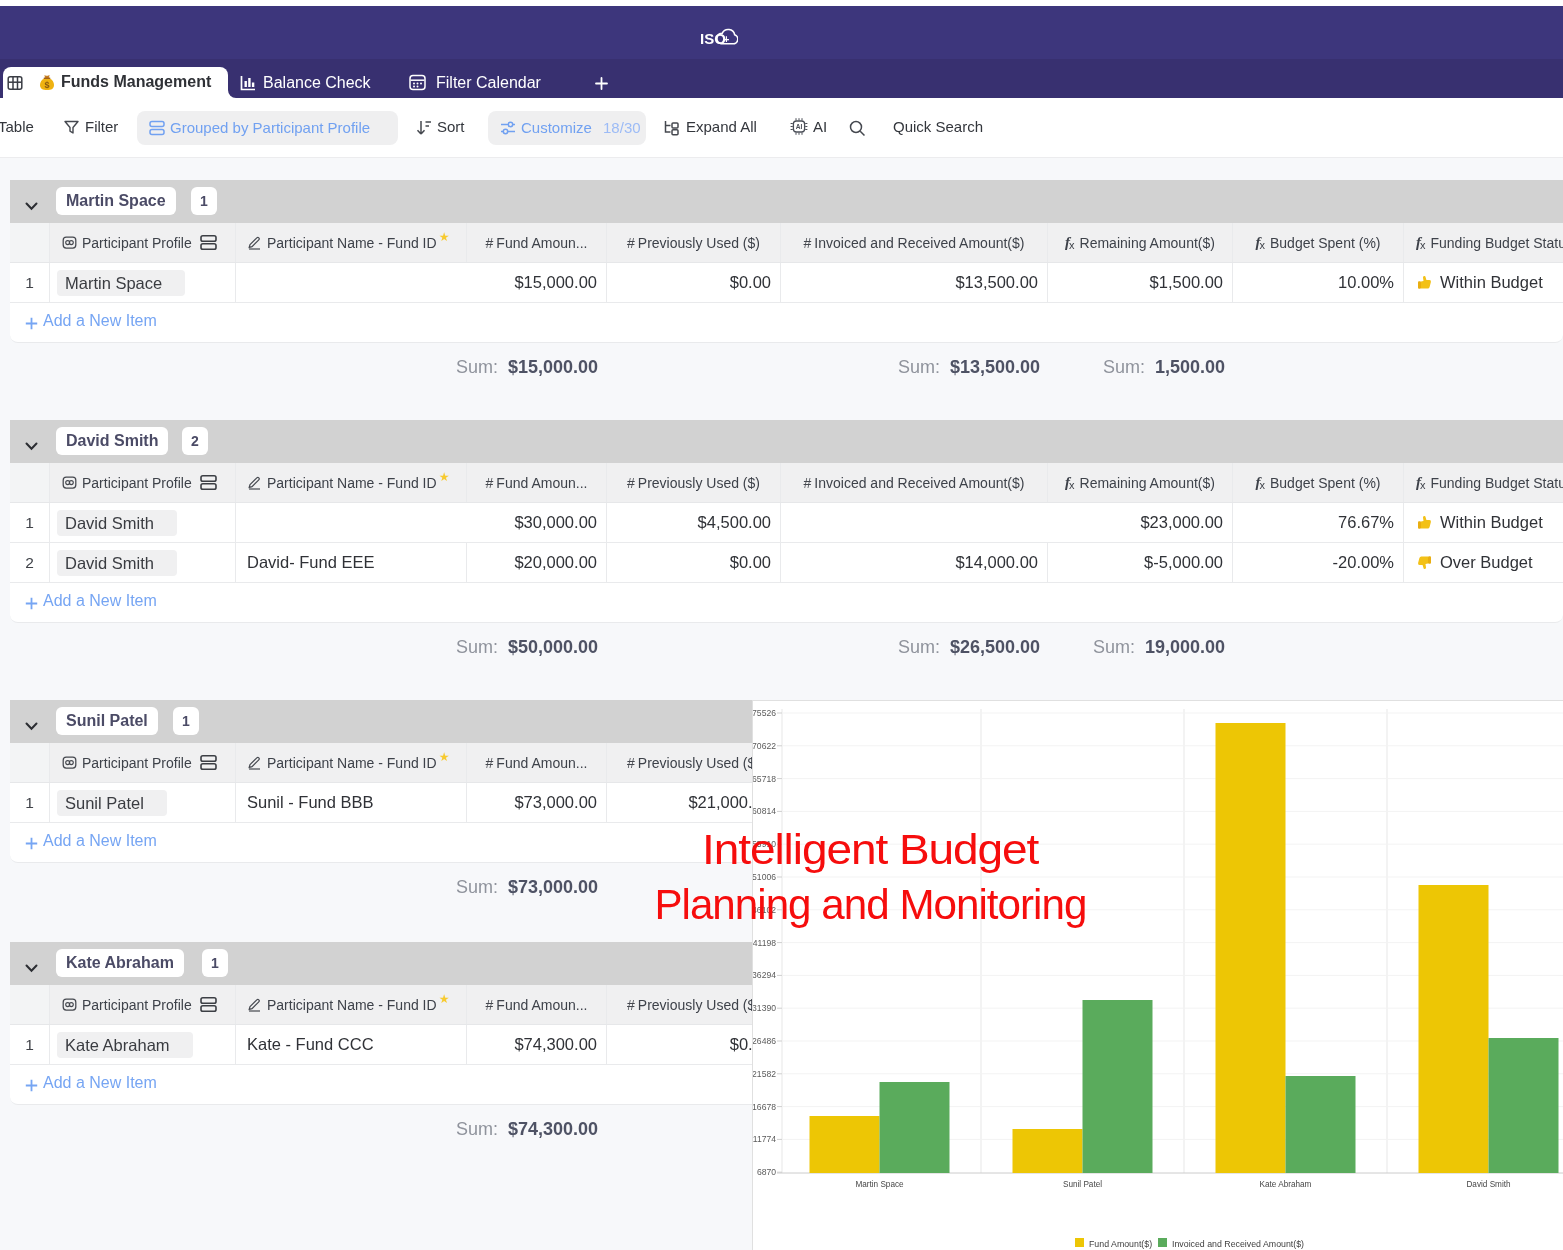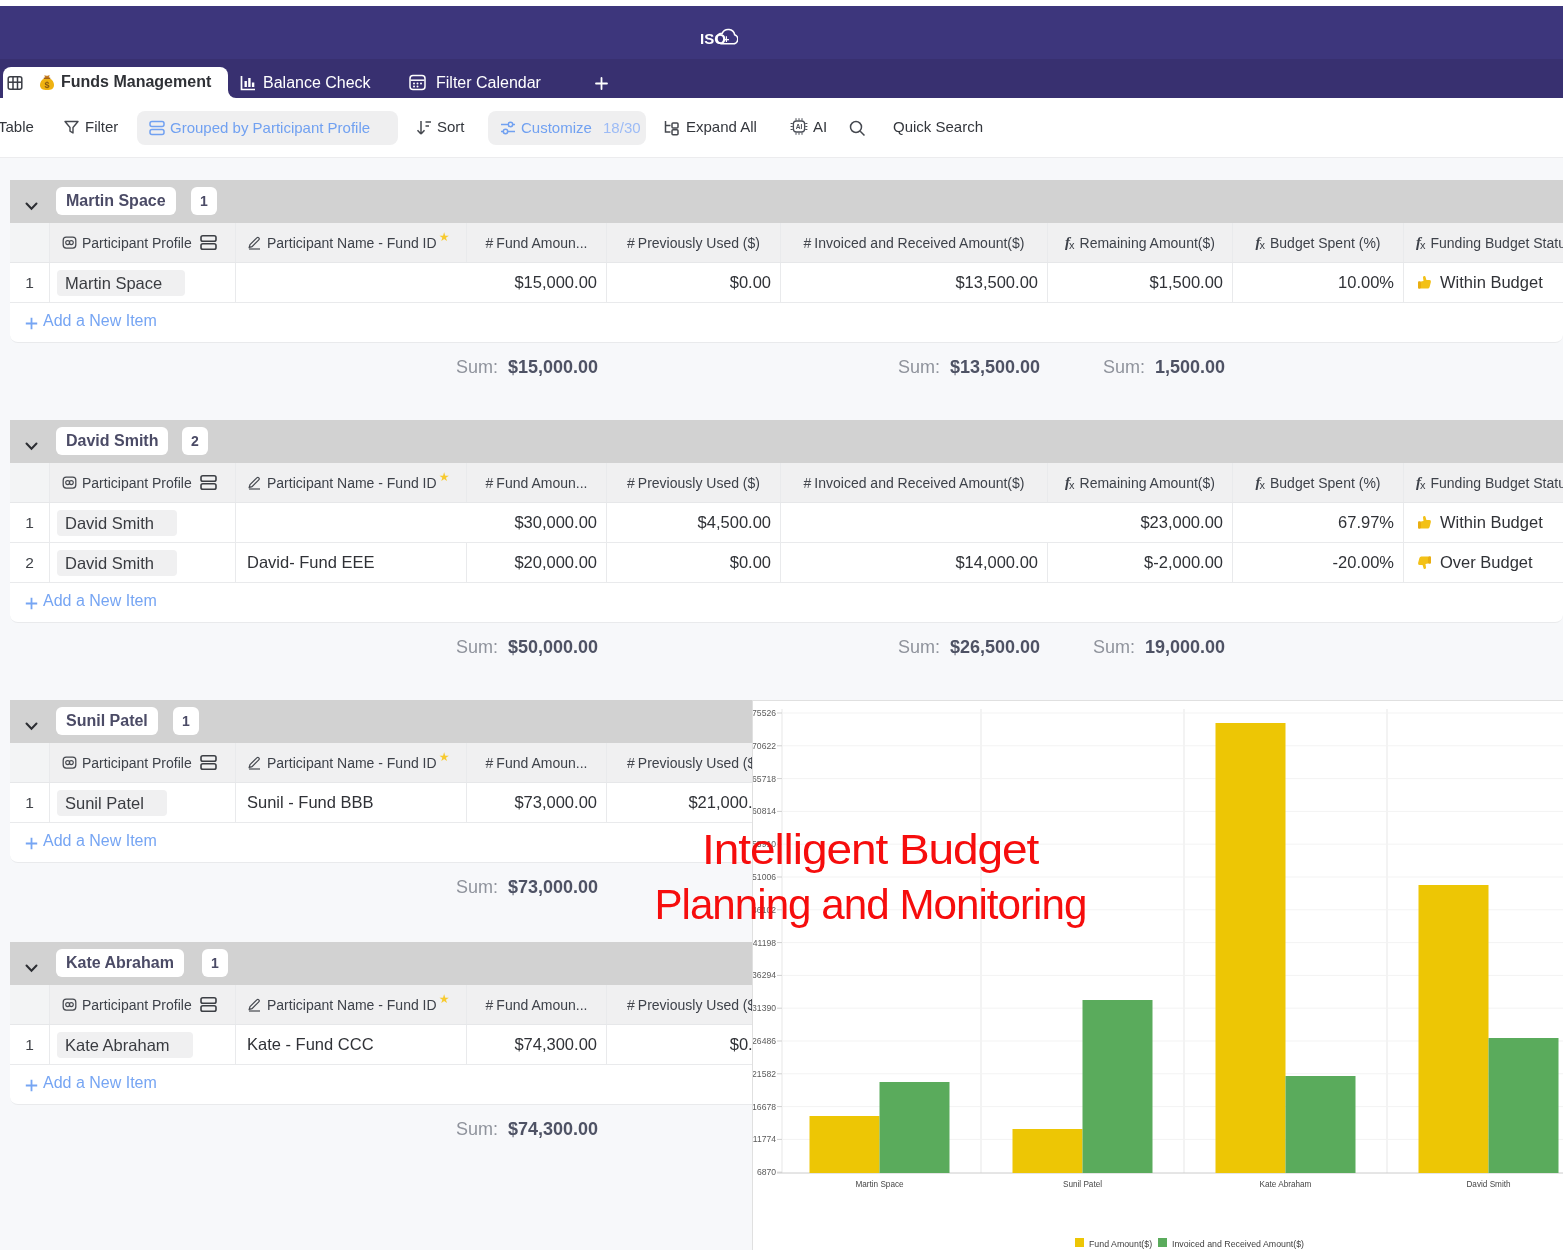--- a/index.html
+++ b/index.html
@@ -261,36 +261,36 @@
         <div class="cell hc hcl" style="left:1394px;width:159px;padding-left:12px; overflow:hidden;"><span class="fx">f</span><span style="font-size:11px; margin-right:5px; margin-left:-1px; position:relative; top:2px;">x</span>Funding Budget Status</div>
       </div>
       <div class="row">
         <div class="cell dc rownum bR" style="left:0px;width:40px;">1</div>
         <div class="cell dc bR" style="left:40px;width:186px;">
           <span class="ppill">David Smith</span>
         </div>
         <div class="cell dc num bR" style="left:457px;width:140px;">$30,000.00</div>
         <div class="cell dc num bR" style="left:597px;width:174px;">$4,500.00</div>
         <div class="cell dc num bR" style="left:1038px;width:185px;">$23,000.00</div>
-        <div class="cell dc num bR" style="left:1223px;width:171px;">67.97%</div>
+        <div class="cell dc num bR" style="left:1223px;width:171px;">76.67%</div>
         <div class="cell dc" style="left:1394px;width:159px;padding-left:13px;"><svg width="15" height="15" viewBox="0 0 15 15" style="margin-right:8px;">
             <path d="M4 6.5 L6.5 6 L6 2.5 a1.3 1.3 0 0 1 2.6 -0.3 L9.4 5 h3 a1.6 1.6 0 0 1 1.5 2 l-1.3 5 a2 2 0 0 1 -2 1.5 L4 13.5 z" fill="#f3c117"></path>
             <rect x="1" y="6.2" width="3" height="7.6" rx="1" fill="#e9ae10"></rect>
           </svg>Within Budget</div>
       </div>
       <div class="row">
         <div class="cell dc rownum bR" style="left:0px;width:40px;">2</div>
         <div class="cell dc bR" style="left:40px;width:186px;">
           <span class="ppill">David Smith</span>
         </div>
         <div class="cell dc bR" style="left:226px;width:231px;padding-left:11px;">David- Fund EEE</div>
         <div class="cell dc num bR" style="left:457px;width:140px;">$20,000.00</div>
         <div class="cell dc num bR" style="left:597px;width:174px;">$0.00</div>
         <div class="cell dc num bR" style="left:771px;width:267px;">$14,000.00</div>
-        <div class="cell dc num bR" style="left:1038px;width:185px;">$-2,000.00</div>
+        <div class="cell dc num bR" style="left:1038px;width:185px;">$-5,000.00</div>
         <div class="cell dc num bR" style="left:1223px;width:171px;">-20.00%</div>
         <div class="cell dc" style="left:1394px;width:159px;padding-left:13px;"><svg width="15" height="15" viewBox="0 0 15 15" style="margin-right:8px;">
             <g transform="rotate(180 7.5 7.5)">
               <path d="M4 6.5 L6.5 6 L6 2.5 a1.3 1.3 0 0 1 2.6 -0.3 L9.4 5 h3 a1.6 1.6 0 0 1 1.5 2 l-1.3 5 a2 2 0 0 1 -2 1.5 L4 13.5 z" fill="#f3c117"></path>
               <rect x="1" y="6.2" width="3" height="7.6" rx="1" fill="#e9ae10"></rect>
             </g>
           </svg>Over Budget</div>
       </div>
       <div class="addrow">
         <span class="plus"><svg width="13" height="13" viewBox="0 0 13 13">

